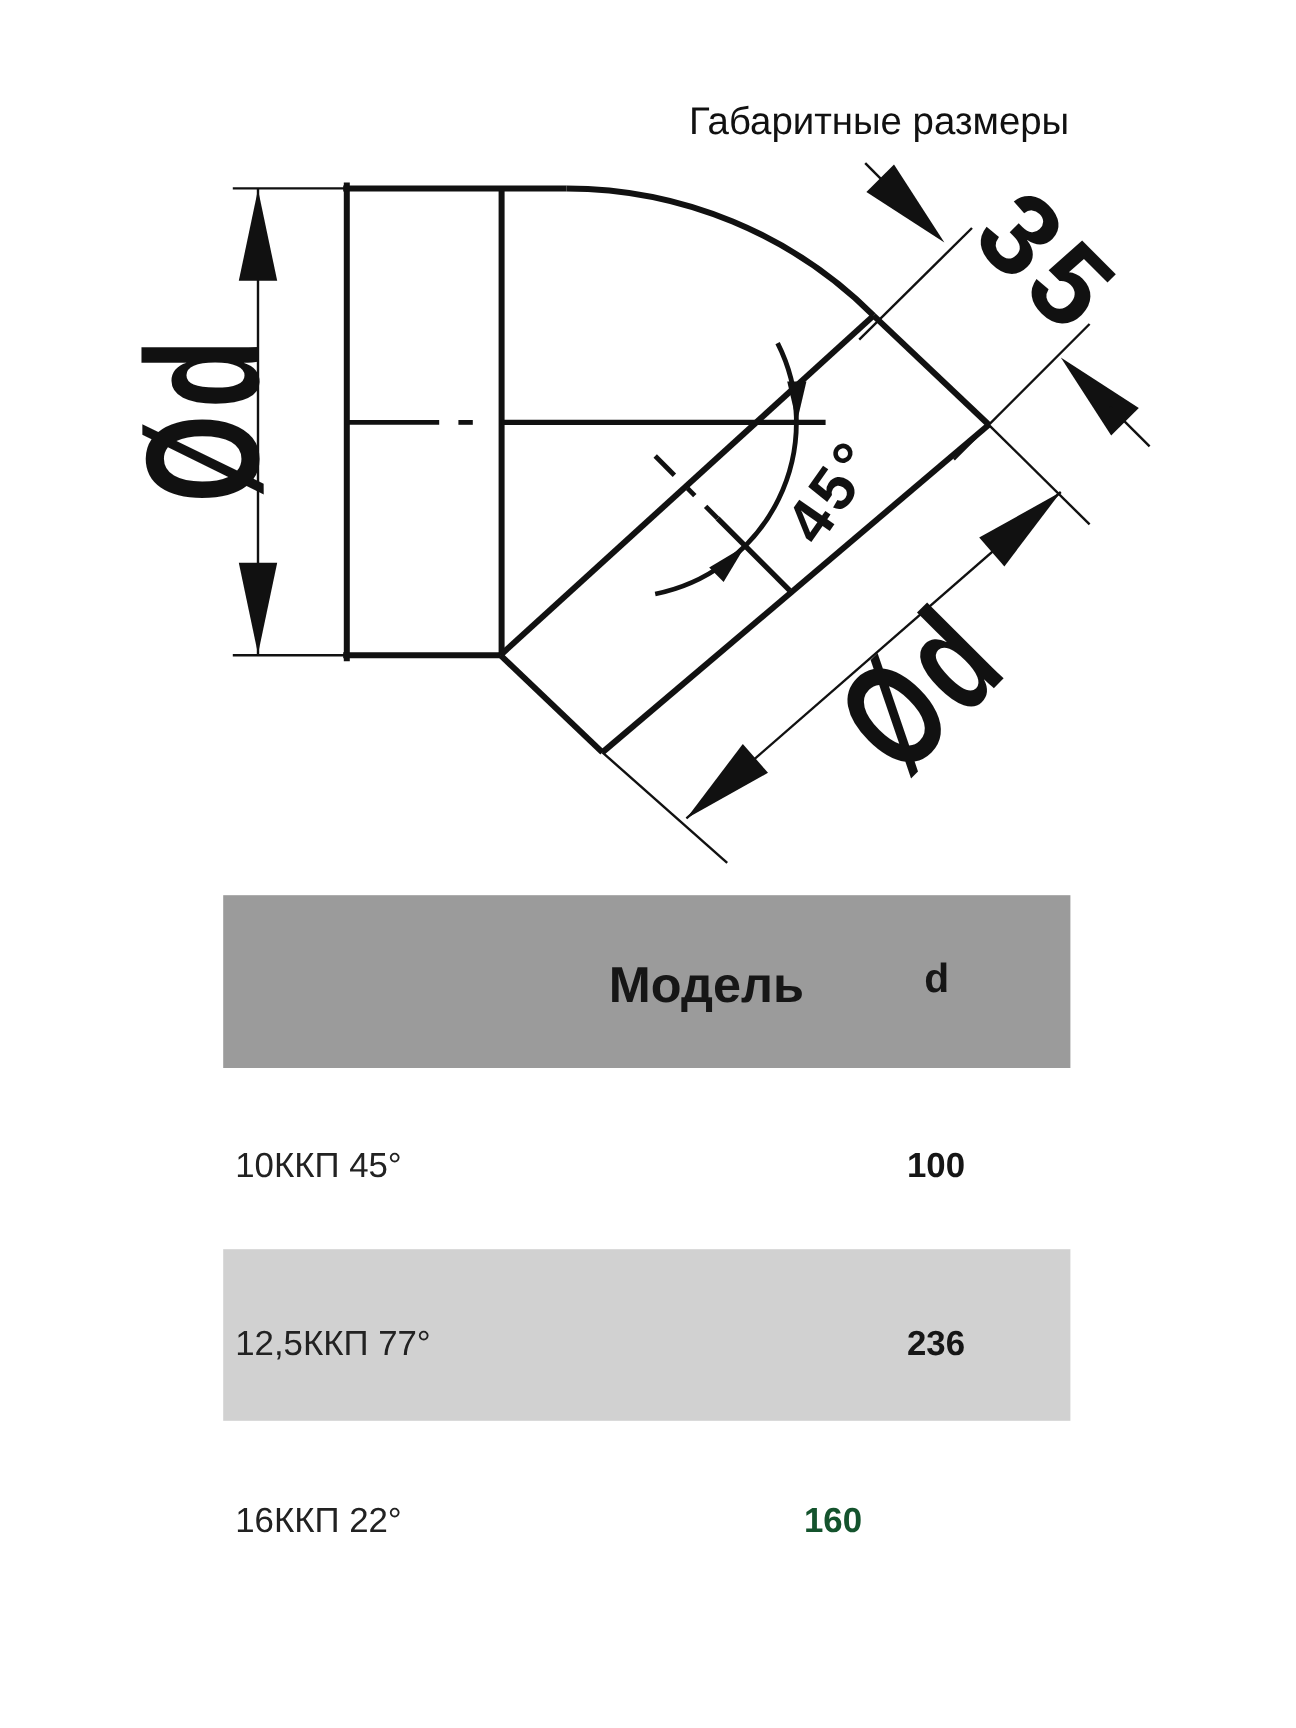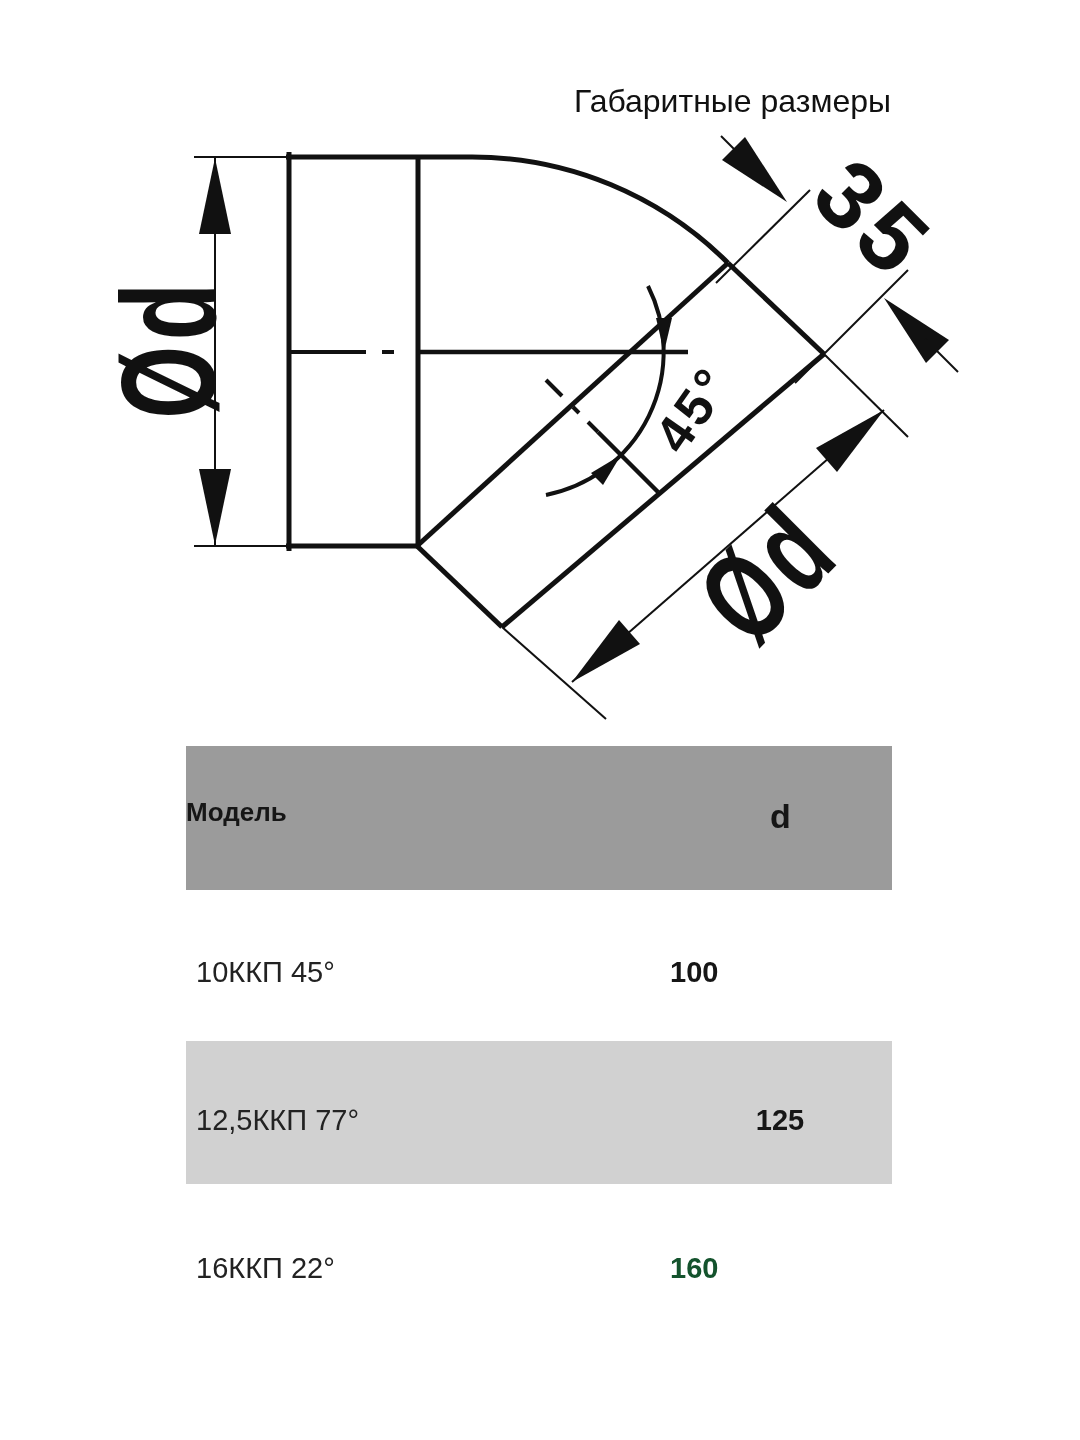--- a/index.html
+++ b/index.html
@@ -91,29 +91,29 @@
     <text x="0" y="0" transform="translate(874,218) rotate(45)" text-anchor="middle" font-size="96" dy="34" letter-spacing="6">35</text>
 
     <text x="0" y="0" transform="translate(766,572) rotate(-45) scale(0.70,1)" text-anchor="middle" font-size="124" dy="45" letter-spacing="7">Ød</text>
 
     <text x="0" y="0" transform="translate(693,409) rotate(-55)" text-anchor="middle" font-size="52" dy="18" letter-spacing="4">45°</text>
   </g>
 </svg>
 
 <div class="abs" style="left:186px;top:746px;width:706px;height:144px;background:#9b9b9b;"></div>
 
-<div class="abs" style="left:186px;top:797px;width:484px;text-align:left;font-size:26px;font-weight:bold;color:#161616;">Модель</div>
+<div class="abs" style="left:186px;top:797px;width:484px;text-align:right;font-size:42px;font-weight:bold;color:#161616;">Модель</div>
 
 <div class="abs" style="left:670px;top:797px;width:221px;text-align:center;font-size:34px;font-weight:bold;color:#161616;">d</div>
 
 <div class="abs" style="left:196px;top:958px;font-size:29px;line-height:29px;color:#222;">10ККП 45°</div>
 
-<div class="abs" style="left:670px;top:958px;width:220px;text-align:left;font-size:29px;line-height:29px;font-weight:bold;color:#161616;">100</div>
+<div class="abs" style="left:670px;top:958px;width:220px;text-align:center;font-size:29px;line-height:29px;font-weight:bold;color:#161616;">100</div>
 
 <div class="abs" style="left:186px;top:1041px;width:706px;height:143px;background:#d1d1d1;"></div>
 
 <div class="abs" style="left:196px;top:1106px;font-size:29px;line-height:29px;color:#222;">12,5ККП 77°</div>
 
-<div class="abs" style="left:670px;top:1106px;width:220px;text-align:center;font-size:29px;line-height:29px;font-weight:bold;color:#161616;">125</div>
+<div class="abs" style="left:670px;top:1106px;width:220px;text-align:center;font-size:29px;line-height:29px;font-weight:bold;color:#161616;">236</div>
 
 <div class="abs" style="left:196px;top:1254px;font-size:29px;line-height:29px;color:#222;">16ККП 22°</div>
 
 <div class="abs" style="left:670px;top:1254px;width:220px;font-size:29px;line-height:29px;font-weight:bold;color:#14532d;">160</div>
 
 </body></html>

